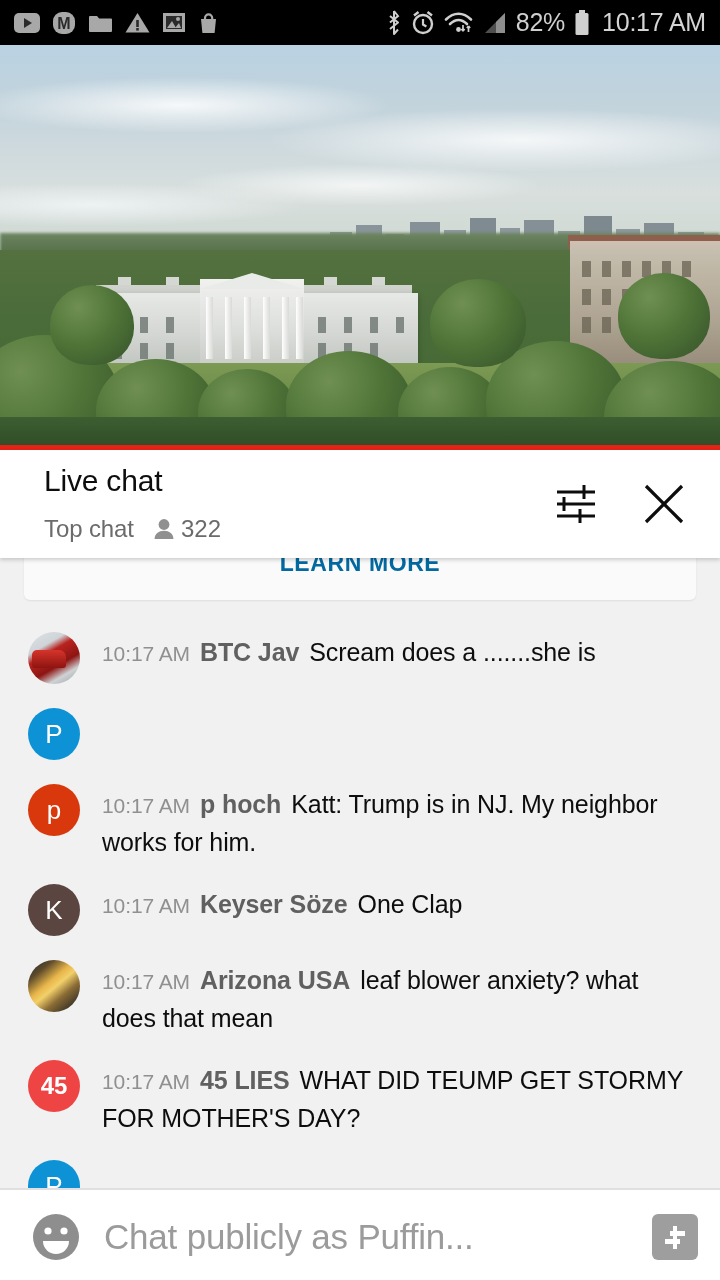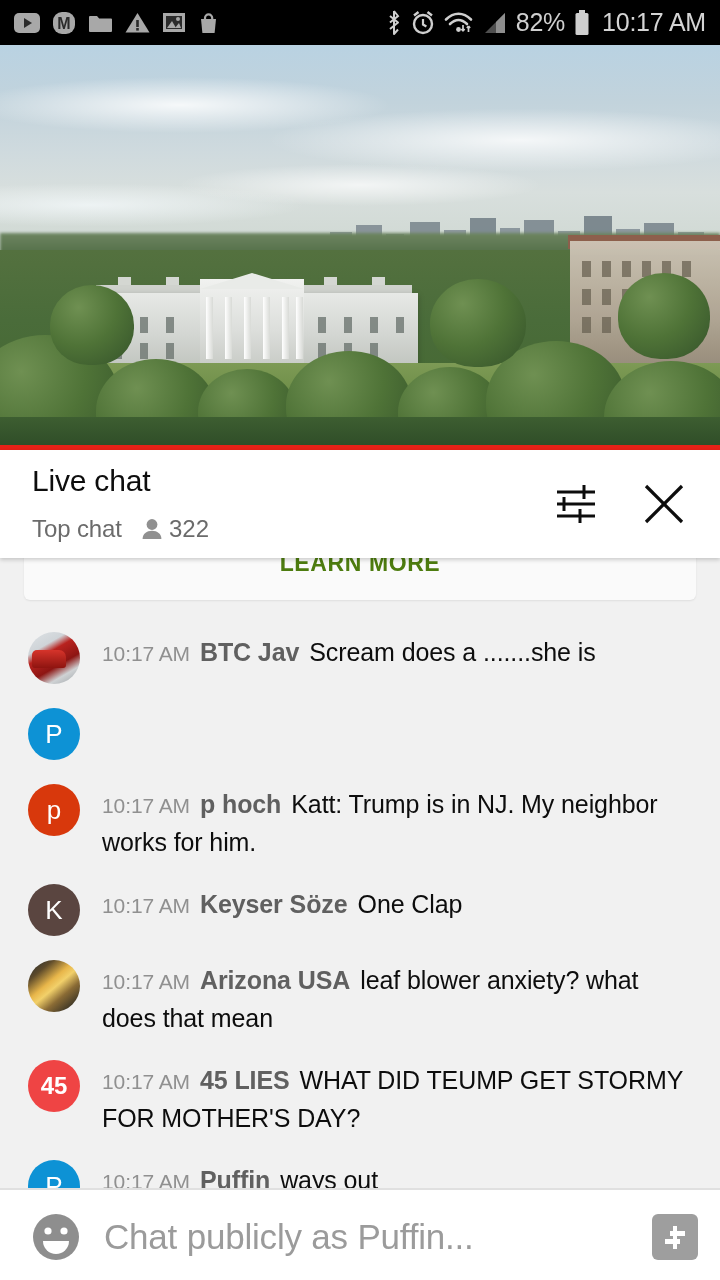--- a/index.html
+++ b/index.html
@@ -124,21 +124,21 @@
     background:rgba(200,40,30,.55);
   }
   #progress-fill {
     position:absolute; left:0; top:0; height:5px; width:100%;
     background:#e62117;
   }
 
   
   #chat-header {
     position:relative; width:720px; height:108px; background:#fff;
-    display:flex; align-items:center; padding:0 24px 0 32px;
+    display:flex; align-items:center; padding:0 24px 0 44px;
     z-index:5;
     box-shadow:0 2px 4px rgba(0,0,0,.18);
   }
   #chat-header-text { flex:1; }
   #chat-title {
     font-size:30px; color:#0d0d0d; line-height:1.05; letter-spacing:-.2px;
   }
   #chat-subrow {
     display:flex; margin-top:19px; gap:7px;
   }
@@ -154,21 +154,21 @@
     overflow:hidden;
   }
   #banner-card {
     position:absolute; left:24px; top:-28px; width:672px; height:70px;
     background:#fafafa; border-radius:6px;
     display:flex; align-items:flex-end; justify-content:center;
     box-shadow:0 1px 2px rgba(0,0,0,.08);
     overflow:hidden;
   }
   #banner-learn-more {
-    font-size:23px; font-weight:bold; color:#4d7c0f; letter-spacing:.6px;
+    font-size:23px; font-weight:bold; color:#0369a1; letter-spacing:.6px;
     transform:translateY(-23px);
   }
   #messages {
     position:absolute; left:0; top:72px; width:720px;
     padding:0 14px 0 0;
   }
   .msg {
     display:flex; align-items:flex-start; padding:0 18px 0 28px;
     margin-bottom:22px;
   }
@@ -456,21 +456,20 @@
       <div class="msg">
         <div class="avatar avatar-photo-sun"></div>
         <div class="msg-text"><span class="ts">10:17 AM</span><span class="author">Arizona USA</span><span class="body">leaf blower anxiety? what does that mean</span></div>
       </div>
       <div class="msg">
         <div class="avatar num" style="background: #ef4444;">45</div>
         <div class="msg-text"><span class="ts">10:17 AM</span><span class="author">45 LIES</span><span class="body">WHAT DID TEUMP GET STORMY FOR MOTHER'S DAY?</span></div>
       </div>
       <div class="msg">
         <div class="avatar" style="background: rgb(13, 146, 213);">P</div>
-        <div class="msg-text"><span class="ts">10:17 AM</span><span class="author">Puffin</span><span class="body">ways out</span></div>
       </div>
     </div>
 </div>
 
 <div id="input-divider"></div>
 <div id="input-bar">
   <div id="emoji-btn">
     <svg width="52" height="52" viewBox="0 0 52 52">
       <circle cx="26" cy="26" r="23" fill="#8e8e8e"></circle>
       <circle cx="18" cy="20" r="3.6" fill="#fff"></circle>

